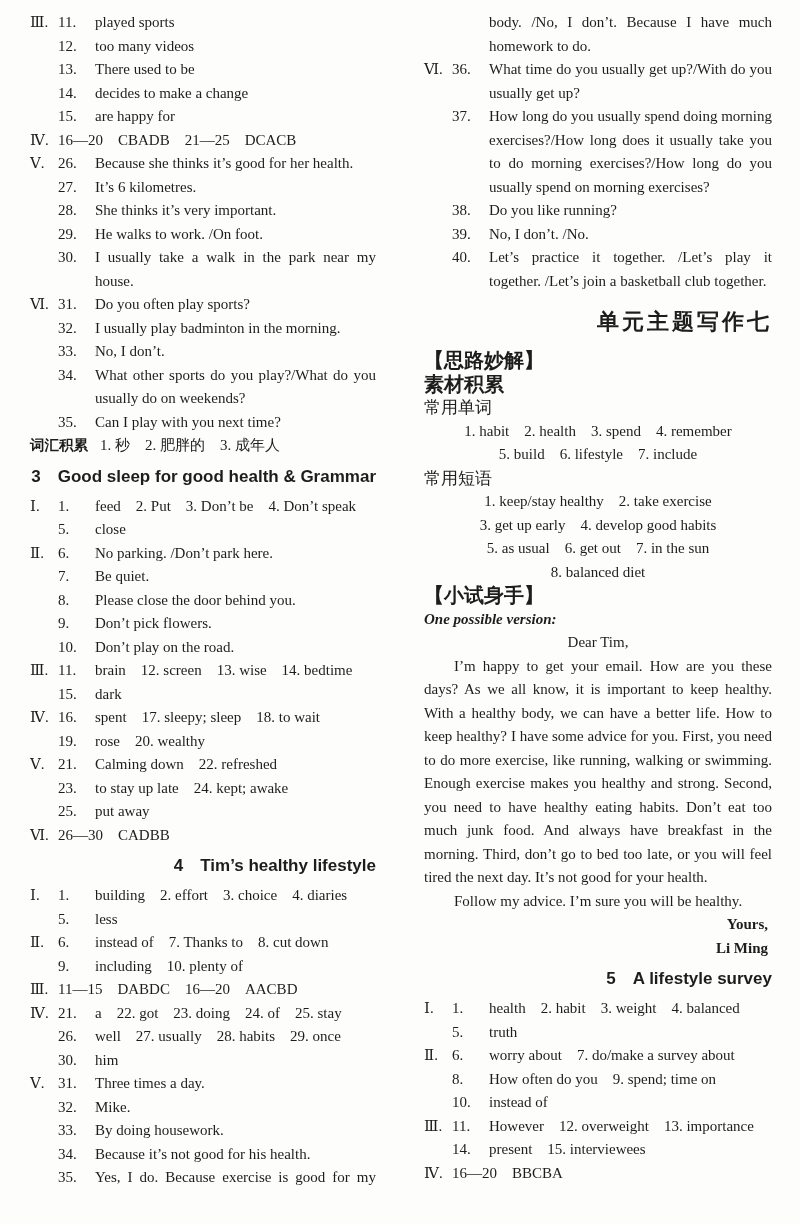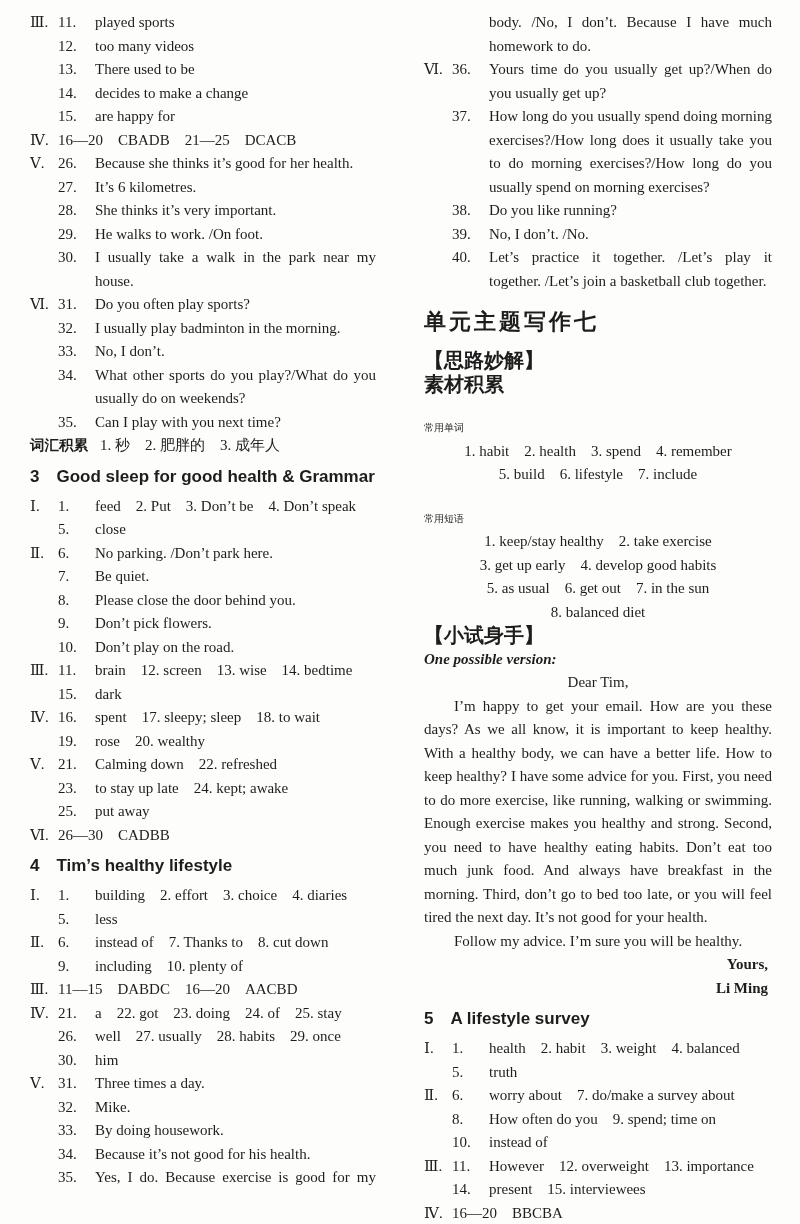--- a/index.html
+++ b/index.html
@@ -36,43 +36,42 @@
     flex: none; margin-right: 12px;
     font-weight: bold;
     font-family: "Liberation Sans", "DejaVu Sans", sans-serif;
     font-size: 14.5px;
   }
 
   .heading {
     font-family: "Liberation Sans", "DejaVu Sans", sans-serif;
     font-weight: bold;
     font-size: 17px;
-    text-align: left;
+    text-align: right;
     line-height: 26px;
     margin: 6px 0 5px;
     white-space: nowrap;
   }
   .heading.cnhead {
     font-size: 22px;
     line-height: 30px;
     margin: 14px 0 12px;
     letter-spacing: 3px;
     white-space: normal;
   }
 
   .cnbold {
     font-family: "Liberation Sans", "DejaVu Sans", sans-serif;
     font-weight: bold;
     font-size: 20px;
     line-height: 23.5px;
   }
   .cnplain {
-    font-size: 10px;
+    font-size: 17px;
     line-height: 23.5px;
-    margin-top: 20px;
   }
   .bitalic {
     font-weight: bold;
     font-style: italic;
     line-height: 23.5px;
   }
   .para {
     text-indent: 2em;
     text-align: justify;
     line-height: 23.5px;
@@ -315,21 +314,21 @@
     </div>
     <div class="col right-column">
       <div class="row">
         <span class="lbl"></span>
         <span class="num"></span>
         <div class="txt">body. /No, I don’t. Because I have much homework to do.</div>
       </div>
       <div class="row">
         <span class="lbl">Ⅵ.</span>
         <span class="num">36.</span>
-        <div class="txt">Yours time do you usually get up?/When do you usually get up?</div>
+        <div class="txt">What time do you usually get up?/With do you usually get up?</div>
       </div>
       <div class="row">
         <span class="lbl"></span>
         <span class="num">37.</span>
         <div class="txt">How long do you usually spend doing morning exercises?/How long does it usually take you to do morning exercises?/How long do you usually spend on morning exercises?</div>
       </div>
       <div class="row">
         <span class="lbl"></span>
         <span class="num">38.</span>
         <div class="txt">Do you like running?</div>

